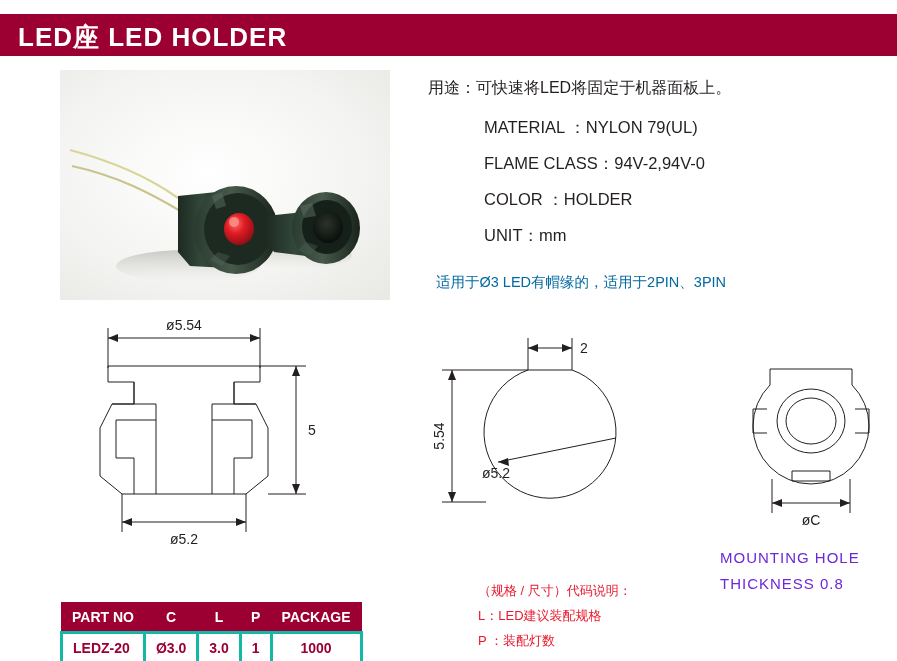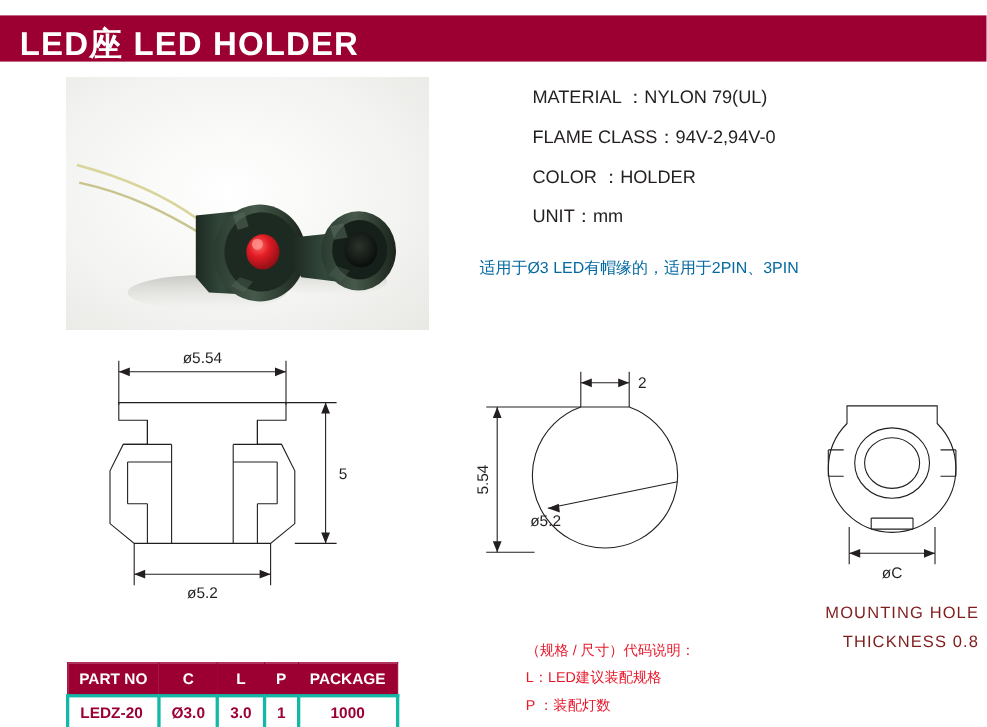--- a/index.html
+++ b/index.html
@@ -21,21 +21,21 @@
     left: 0;
     top: 14px;
     width: 897px;
     height: 42px;
     background: #9c0033;
   }
   #header-title {
     position: absolute;
     left: 18px;
     top: 20px;
-    font-size: 30px;
+    font-size: 26px;
     font-weight: bold;
     color: #ffffff;
     letter-spacing: 1px;
     white-space: nowrap;
   }
 
   
   #photo-area {
     position: absolute;
     left: 60px;
@@ -78,23 +78,23 @@
   #drawing-front { left: 60px;  top: 308px; }
   #drawing-top   { left: 420px; top: 330px; }
   #drawing-hole  { left: 730px; top: 345px; }
 
   
   #mounting-caption {
     position: absolute;
     left: 720px;
     top: 545px;
     width: 170px;
-    text-align: right;
+    text-align: left;
     font-size: 15px;
-    color: #7f1d1d;
+    color: #6d28d9;
     letter-spacing: 1px;
     line-height: 26px;
   }
 
   
   #part-table {
     position: absolute;
     left: 60px;
     top: 582px;
     border-collapse: collapse;
@@ -197,20 +197,21 @@
       <ellipse cx="266" cy="158" rx="34" ry="36" fill="url(#bodyGrad2)"></ellipse>
       <ellipse cx="267" cy="157" rx="25" ry="27" fill="#16201a"></ellipse>
       <ellipse cx="268" cy="157" rx="15" ry="16" fill="url(#holeGrad)"></ellipse>
       <path d="M240 136 L252 133 L256 146 L244 148 Z" fill="#5c7061" opacity="0.5"></path>
       <path d="M238 180 L250 186 L258 176 L246 172 Z" fill="#4e6053" opacity="0.4"></path>
     </g>
   </svg>
 </div>
 
 <div id="spec-block">
+  <div class="spec-usage">用途：可快速将LED将固定于机器面板上。</div>
   <div class="spec-line">MATERIAL ：NYLON 79(UL)</div>
   <div class="spec-line">FLAME CLASS：94V-2,94V-0</div>
   <div class="spec-line">COLOR ：HOLDER</div>
   <div class="spec-line">UNIT：mm</div>
   <div class="spec-note">适用于Ø3 LED有帽缘的，适用于2PIN、3PIN</div>
 </div>
 
 <div class="drawing" id="drawing-front">
   <svg width="270" height="250" viewBox="0 0 270 250">
 

